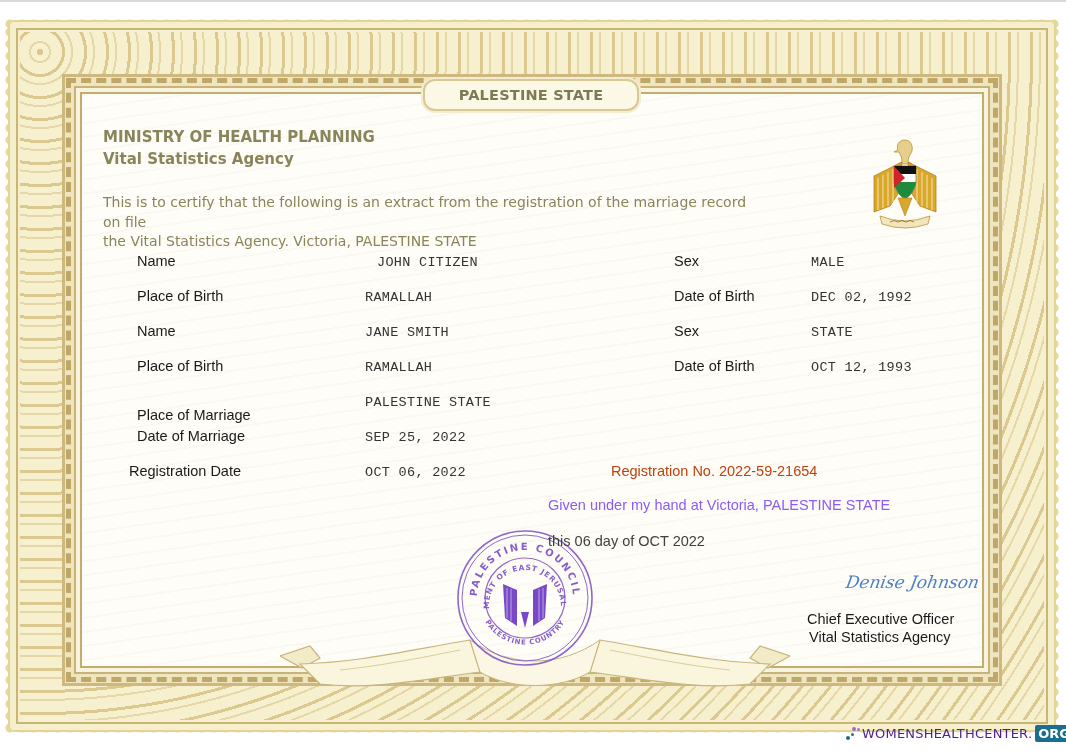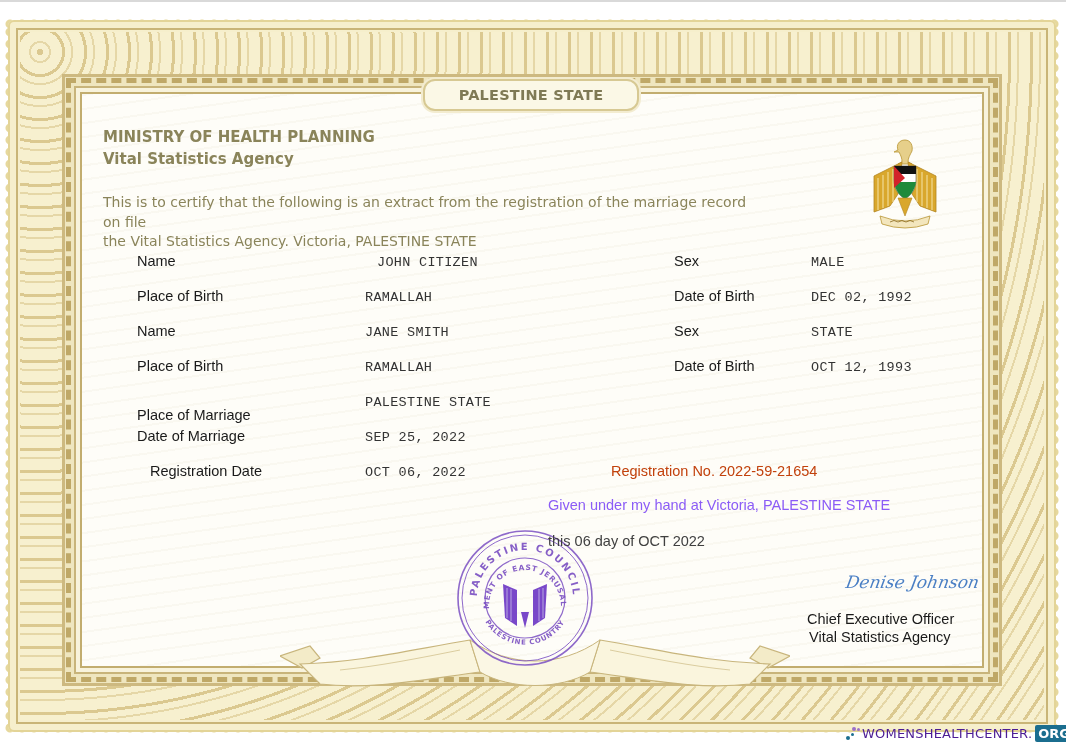--- a/index.html
+++ b/index.html
@@ -167,21 +167,21 @@
 
     <div class="field-label" style="left:137px;top:358px;">Place of Birth</div>
     <div class="field-value" style="left:365px;top:360px;">RAMALLAH</div>
 
     <div class="field-label" style="left:137px;top:393px;margin-top:14px;">Place of Marriage</div>
     <div class="field-value" style="left:365px;top:395px;">PALESTINE STATE</div>
 
     <div class="field-label" style="left:137px;top:428px;">Date of Marriage</div>
     <div class="field-value" style="left:365px;top:430px;text-align:center;">SEP 25, 2022</div>
 
-    <div class="field-label" style="left:150px;top:463px;">Registration Date</div>
+    <div class="field-label" style="left:129px;top:463px;">Registration Date</div>
     <div class="field-value" style="left:365px;top:465px;">OCT 06, 2022</div>
   </div>
 
   <div>
     <div class="field-label" style="left:674px;top:253px;">Sex</div>
     <div class="field-value" style="left:811px;top:255px;">MALE</div>
 
     <div class="field-label" style="left:674px;top:288px;">Date of Birth</div>
     <div class="field-value" style="left:811px;top:290px;">DEC 02, 1992</div>
 

